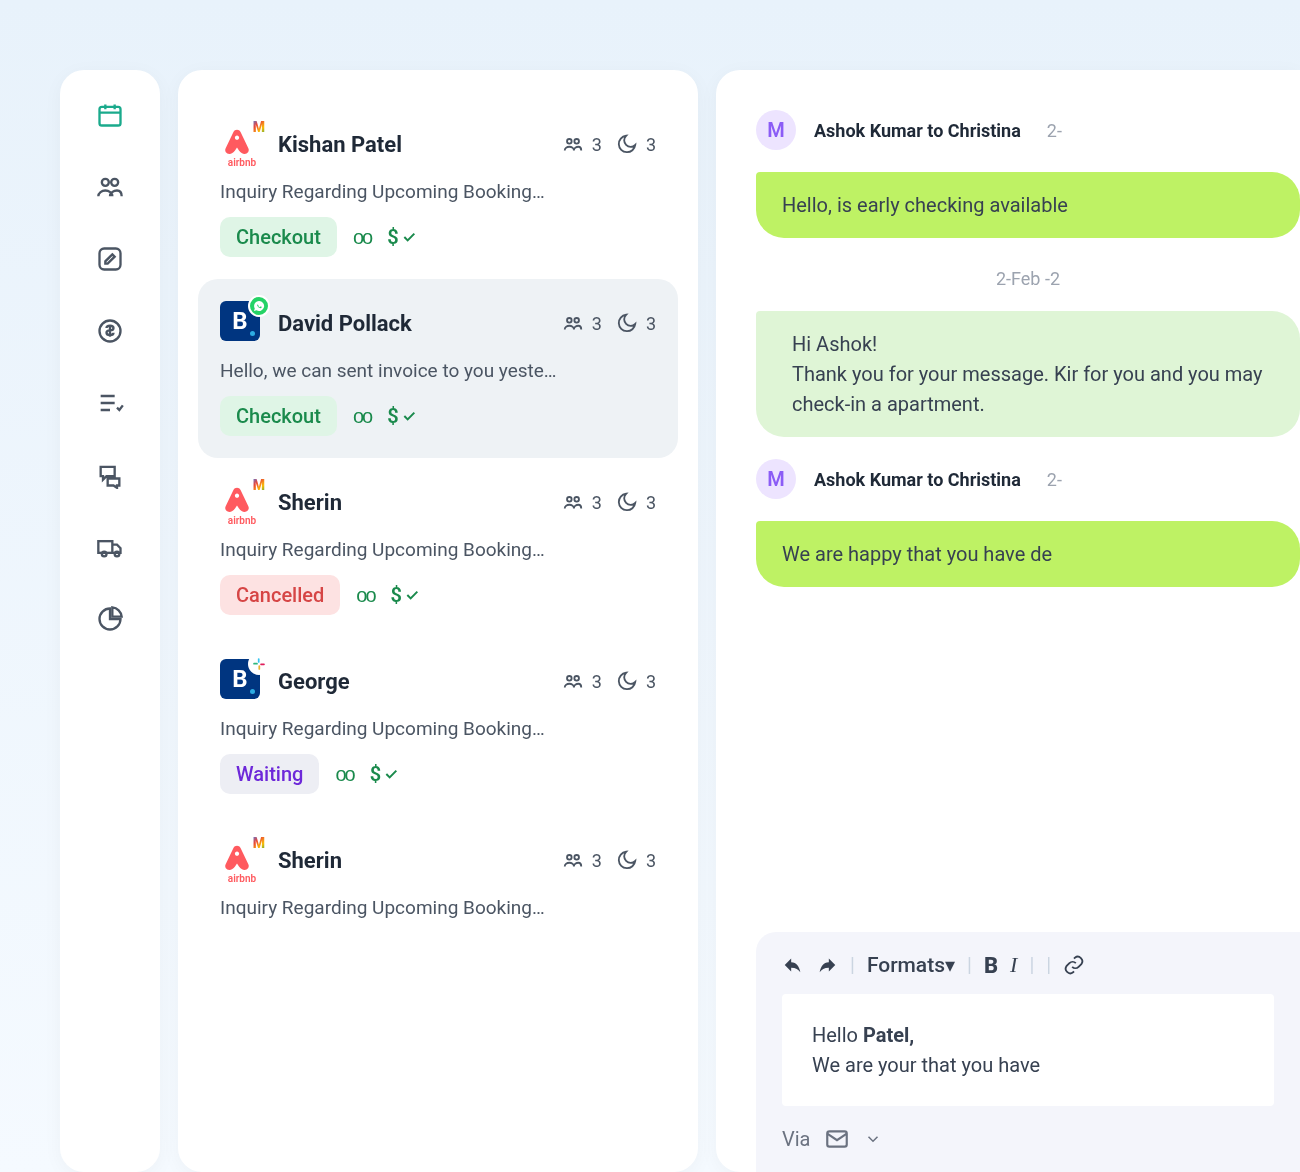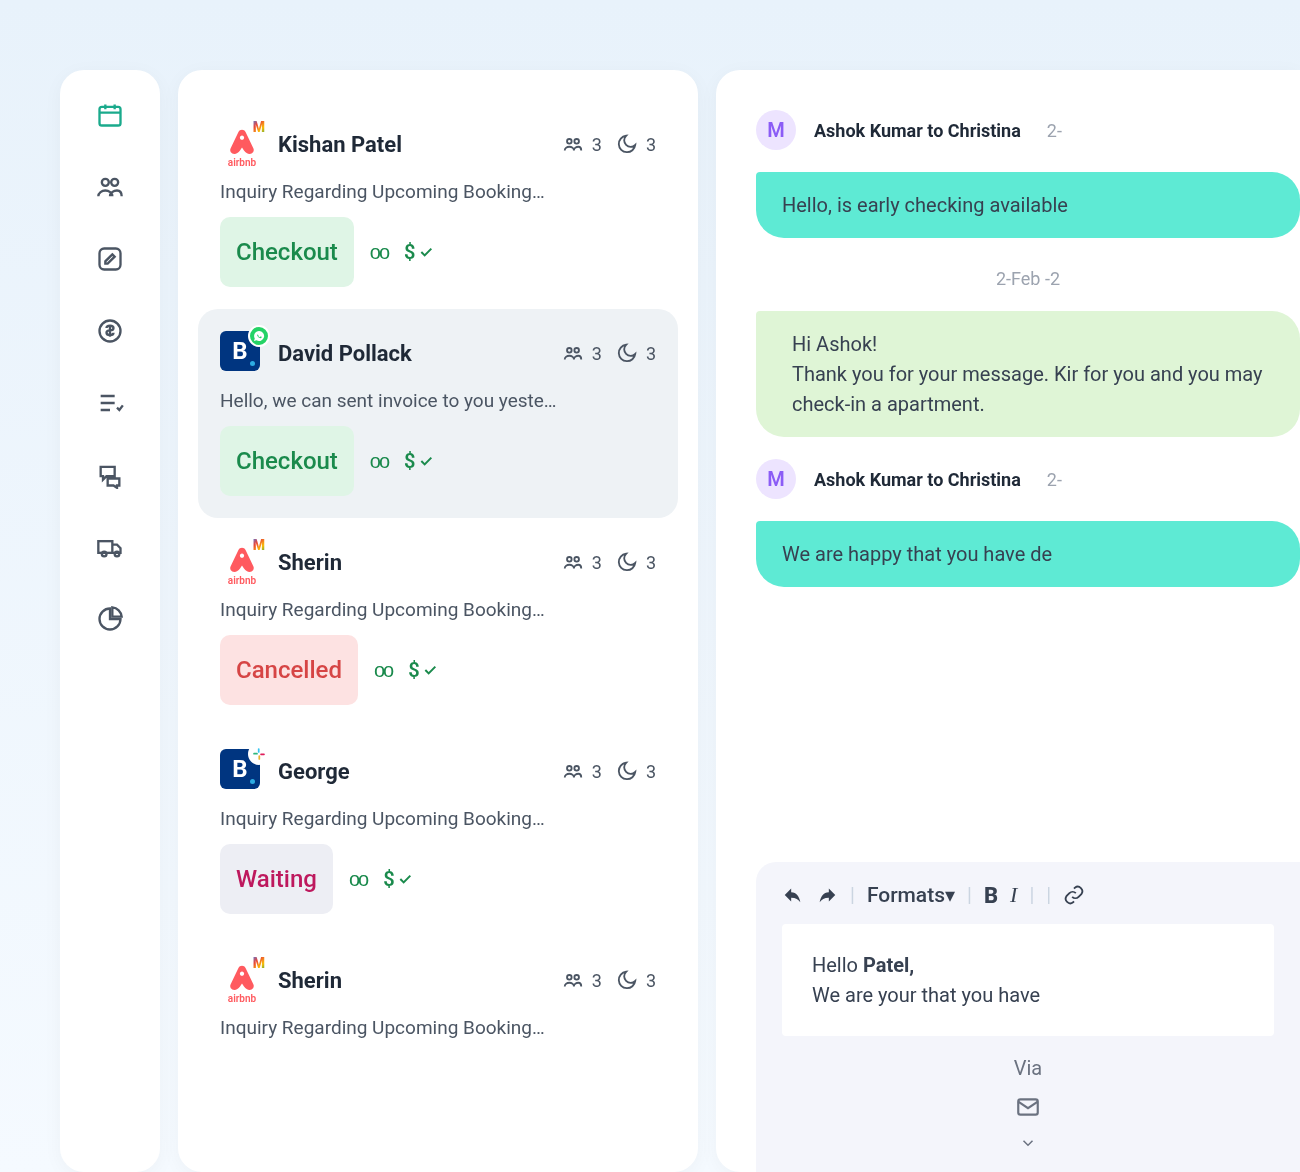--- a/index.html
+++ b/index.html
@@ -58,21 +58,21 @@
     align-items: center;
     gap: 14px;
   }
   .source-badge {
     position: relative;
     width: 44px; height: 44px;
     flex-shrink: 0;
   }
   .source-main {
     width: 44px; height: 44px;
-    display:flex; align-items:center; justify-content:center;
+    display:flex; align-items:center; 
     font-size: 11px;
   }
   .airbnb-logo { color:#ff5a5f; }
   .airbnb-logo svg { width: 34px; height: 34px; }
   .airbnb-logo .brand-text { position:absolute; bottom:-2px; left:0; right:0; text-align:center; font-size:10px; font-weight:600; color:#ff5a5f;}
   .booking-logo {
     background:#003580; color:#fff; width:40px; height:40px;
     border-radius:6px; font-weight:700; font-size:24px;
     display:flex; align-items:center; justify-content:center;
     position:relative;
@@ -106,28 +106,28 @@
     margin-top: 14px;
     font-size: 19px;
     color: #4b5563;
     white-space: nowrap; overflow:hidden; text-overflow: ellipsis;
   }
   .msg-tags {
     margin-top: 14px;
     display:flex; align-items:center; gap:16px;
   }
   .status-pill {
-    padding: 21px 16px;
+    padding: 8px 16px;
     border-radius: 10px;
-    font-size: 24px;
+    font-size: 20px;
     font-weight: 500;
   }
   .pill-checkout { background:#dff5e6; color:#1a8a4c; }
   .pill-cancelled { background:#fde2e2; color:#d64545; }
-  .pill-waiting { background:#edeef4; color:#be185d; }
+  .pill-waiting { background:#edeef4; color:#6d28d9; }
   .tag-voicemail { color:#1a8a4c; font-size:20px; letter-spacing:-2px; }
   .tag-paid { color:#1a8a4c; font-size:20px; font-weight:600; display:flex; align-items:center; gap:2px;}
 
   
   .chat-col {
     background:#fff;
     border-radius: 24px 0 0 24px;
     flex: 1;
     padding: 40px 0 0 40px;
     box-shadow: 0 4px 20px rgba(0,0,0,0.04);
@@ -151,21 +151,21 @@
   .bubble {
     padding: 18px 26px;
     border-radius: 28px;
     font-size: 20px;
     color:#374151;
     line-height:1.5;
     max-width: 100%;
     margin-bottom: 22px;
     white-space: normal;
   }
-  .bubble-incoming { background:#5eead4; border-top-left-radius: 4px;}
+  .bubble-incoming { background:#bef264; border-top-left-radius: 4px;}
   .bubble-outgoing { background:#dff5d6; border-top-left-radius: 4px; padding-left: 36px;}
   .date-sep { text-align:center; color:#9ca3af; font-size:18px; margin: 8px 0 22px; }
 
   .composer {
     background:#f4f5fb;
     border-radius: 20px 0 0 0;
     padding: 20px 26px;
     margin-top: auto;
   }
   .toolbar {
@@ -185,21 +185,21 @@
     padding: 26px 30px;
     font-size: 20px;
     color:#374151;
     line-height:1.5;
     margin-bottom: 20px;
   }
   .compose-body .cb-line1 { font-weight:400; }
   .compose-body .cb-name { font-weight:700; }
   .via-row {
     display:flex; align-items:center; gap:14px;
-    color:#6b7280; font-size:20px;flex-direction:column;
+    color:#6b7280; font-size:20px;
   }
   .via-row svg { width:26px; height:26px; }
 </style>
 </head>
 <body>
 
 <div class="app-shell">
 
   <div class="nav-rail">
     <div class="nav-item active">

